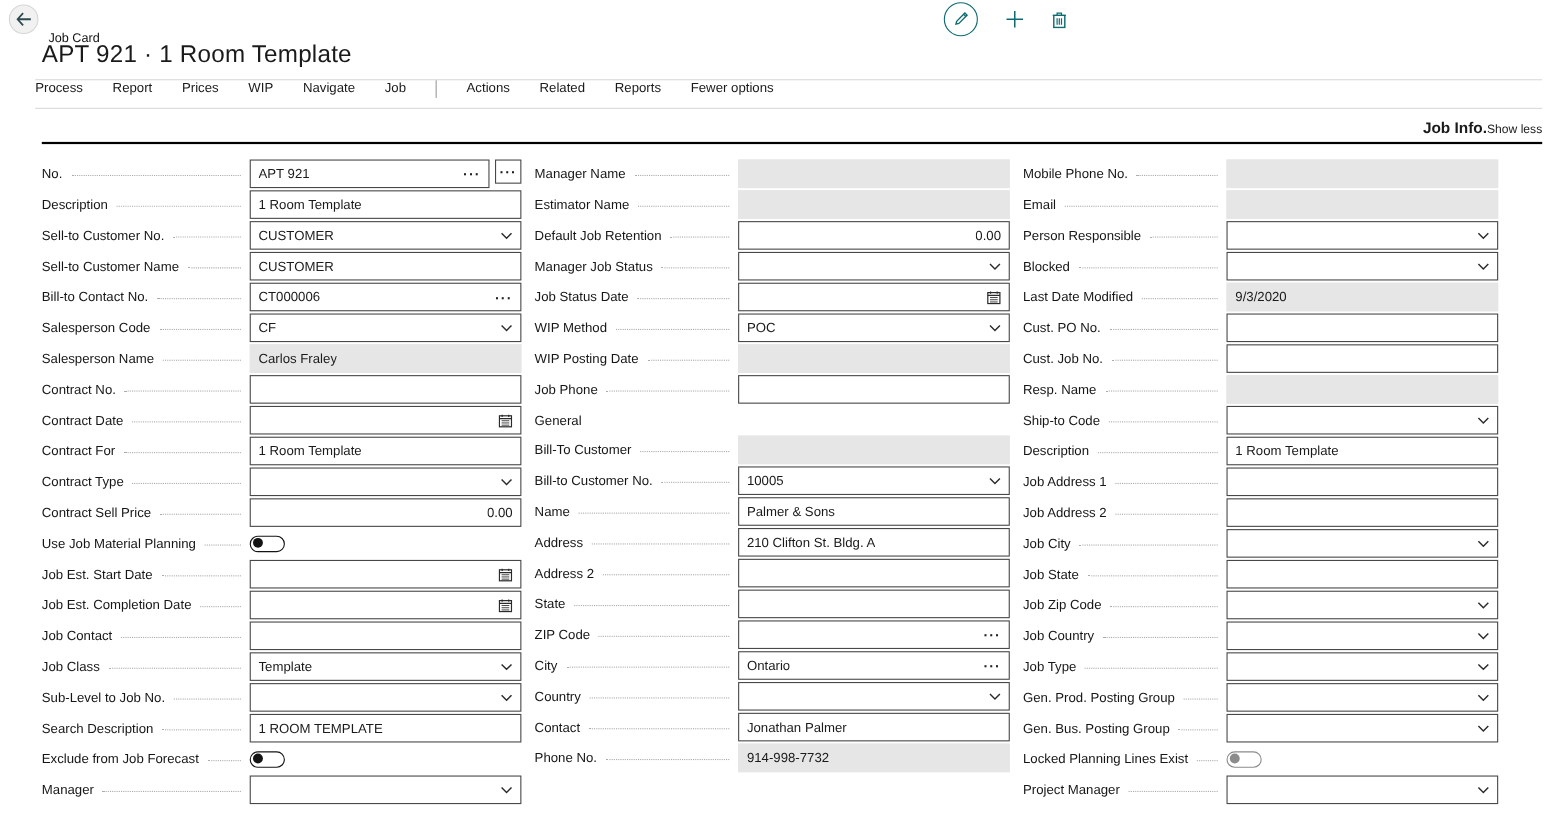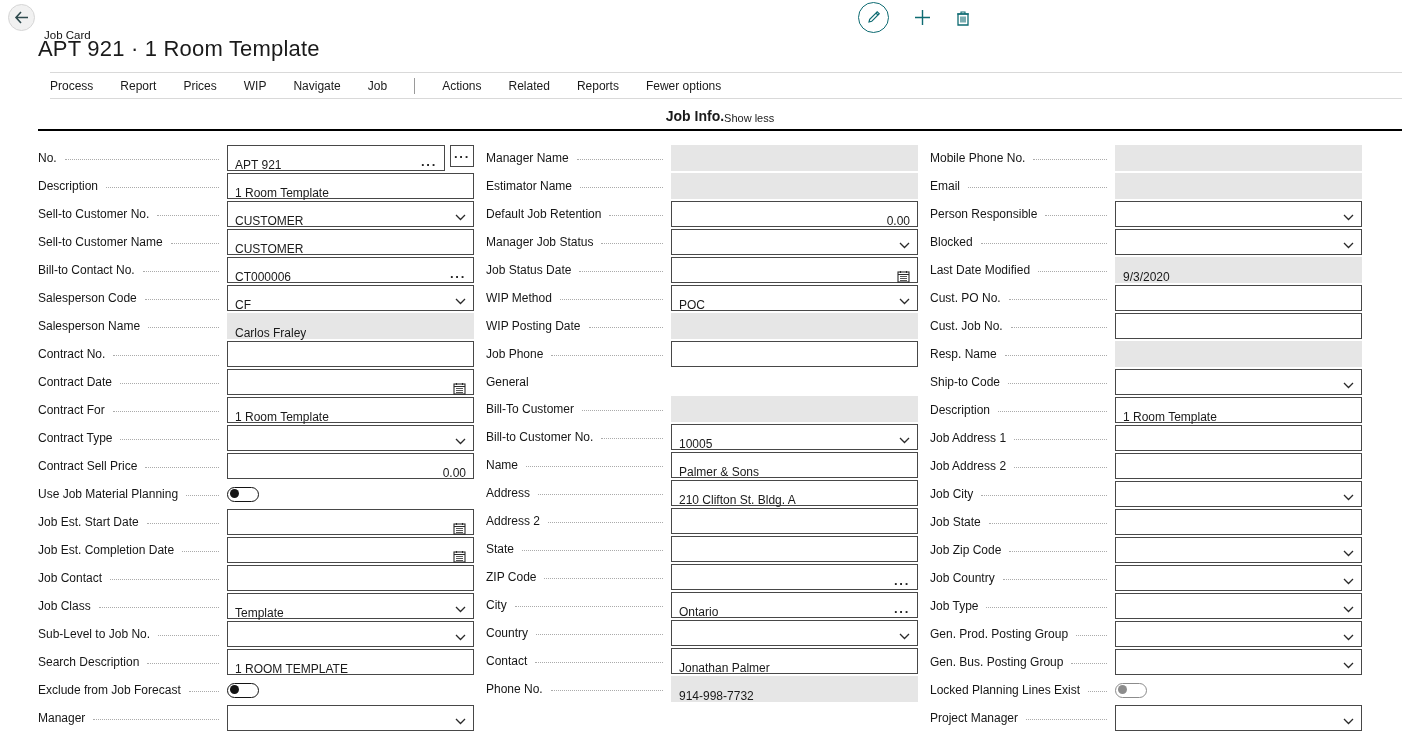--- a/index.html
+++ b/index.html
@@ -17,42 +17,42 @@
     display:flex; align-items:center; justify-content:center; cursor:pointer;
   }
   .caption { position:absolute; left:44px; top:29px; font-size:11.5px; color:#111; }
   .action-cluster { position:absolute; left:858px; top:2px; display:flex; align-items:center; gap:25px; }
   .icon-btn { background:none; border:none; padding:0; cursor:pointer; display:flex; align-items:center; justify-content:center; }
   .icon-btn.circled { width:31px; height:31px; border:1.4px solid #0e6b72; border-radius:50%; }
   
   .page-title { margin:2px 0 10px 38px; font-size:22px; font-weight:400; color:#1a1a1a; letter-spacing:.2px; }
   
   .menubar {
-    margin:0 12px 0 50px; height:27px;
+    margin:0 12px 0 32px; height:27px;
     border-top:1px solid #d9d9d9; border-bottom:1px solid #d9d9d9;
-    display:flex; align-items:center; gap:27px; font-size:12px;
+    display:flex; gap:27px; font-size:12px;
   }
   .menu-item { cursor:pointer; white-space:nowrap; }
   .menu-divider { width:1px; height:16px; background:#9a9a9a; }
   
-  .section-header { display:flex; justify-content:center; align-items:flex-end; margin:9px 12px 0 38px; }
+  .section-header { display:flex; justify-content:flex-end; align-items:flex-end; margin:9px 12px 0 38px; }
   .section-title { font-size:14px; font-weight:700; }
   .show-less { font-size:11px; cursor:pointer; }
   .thick-rule { height:2px; background:#000; margin:5px 12px 13px 38px; }
   
   .columns { display:grid; grid-template-columns:436px 432px 432px; column-gap:31px; margin-left:38px;gap:12px; }
   .row { display:flex; align-items:center; height:28px; }
   .row.sub { height:27px; }
   .lbl { font-size:12px; white-space:nowrap; color:#161616; }
   .sub .lbl { font-weight:400; }
   .leader { flex:1; margin:0 8px; border-bottom:1px dotted #ababab; transform:translateY(1px); min-width:6px; }
   .ctlwrap { flex:0 0 247px; display:flex; }
   .ctl {
     flex:1 1 auto; min-width:0; height:22px; border:1px solid #484848; background:#fff;
-    display:flex; align-items:flex-start; padding:12px 7px; font-size:12px;
+    display:flex; align-items:center; padding:12px 7px; font-size:12px;
   }
   .ctl.disabled { background:#e6e6e6; border-color:#e6e6e6; }
   .val { white-space:nowrap; overflow:hidden; }
   .val.num { margin-left:auto; }
   .icon-right { margin-left:auto; display:flex; align-items:center; color:#2a2a2a; padding-left:6px; }
   .ellipsis-glyph { font-size:13px; font-weight:700; letter-spacing:1px; line-height:1; color:#222; }
   .assist {
     flex:0 0 24px; margin-left:5px; height:22px; border:1px solid #484848; background:#fff;
     display:flex; align-items:center; justify-content:center; cursor:pointer;
   }

